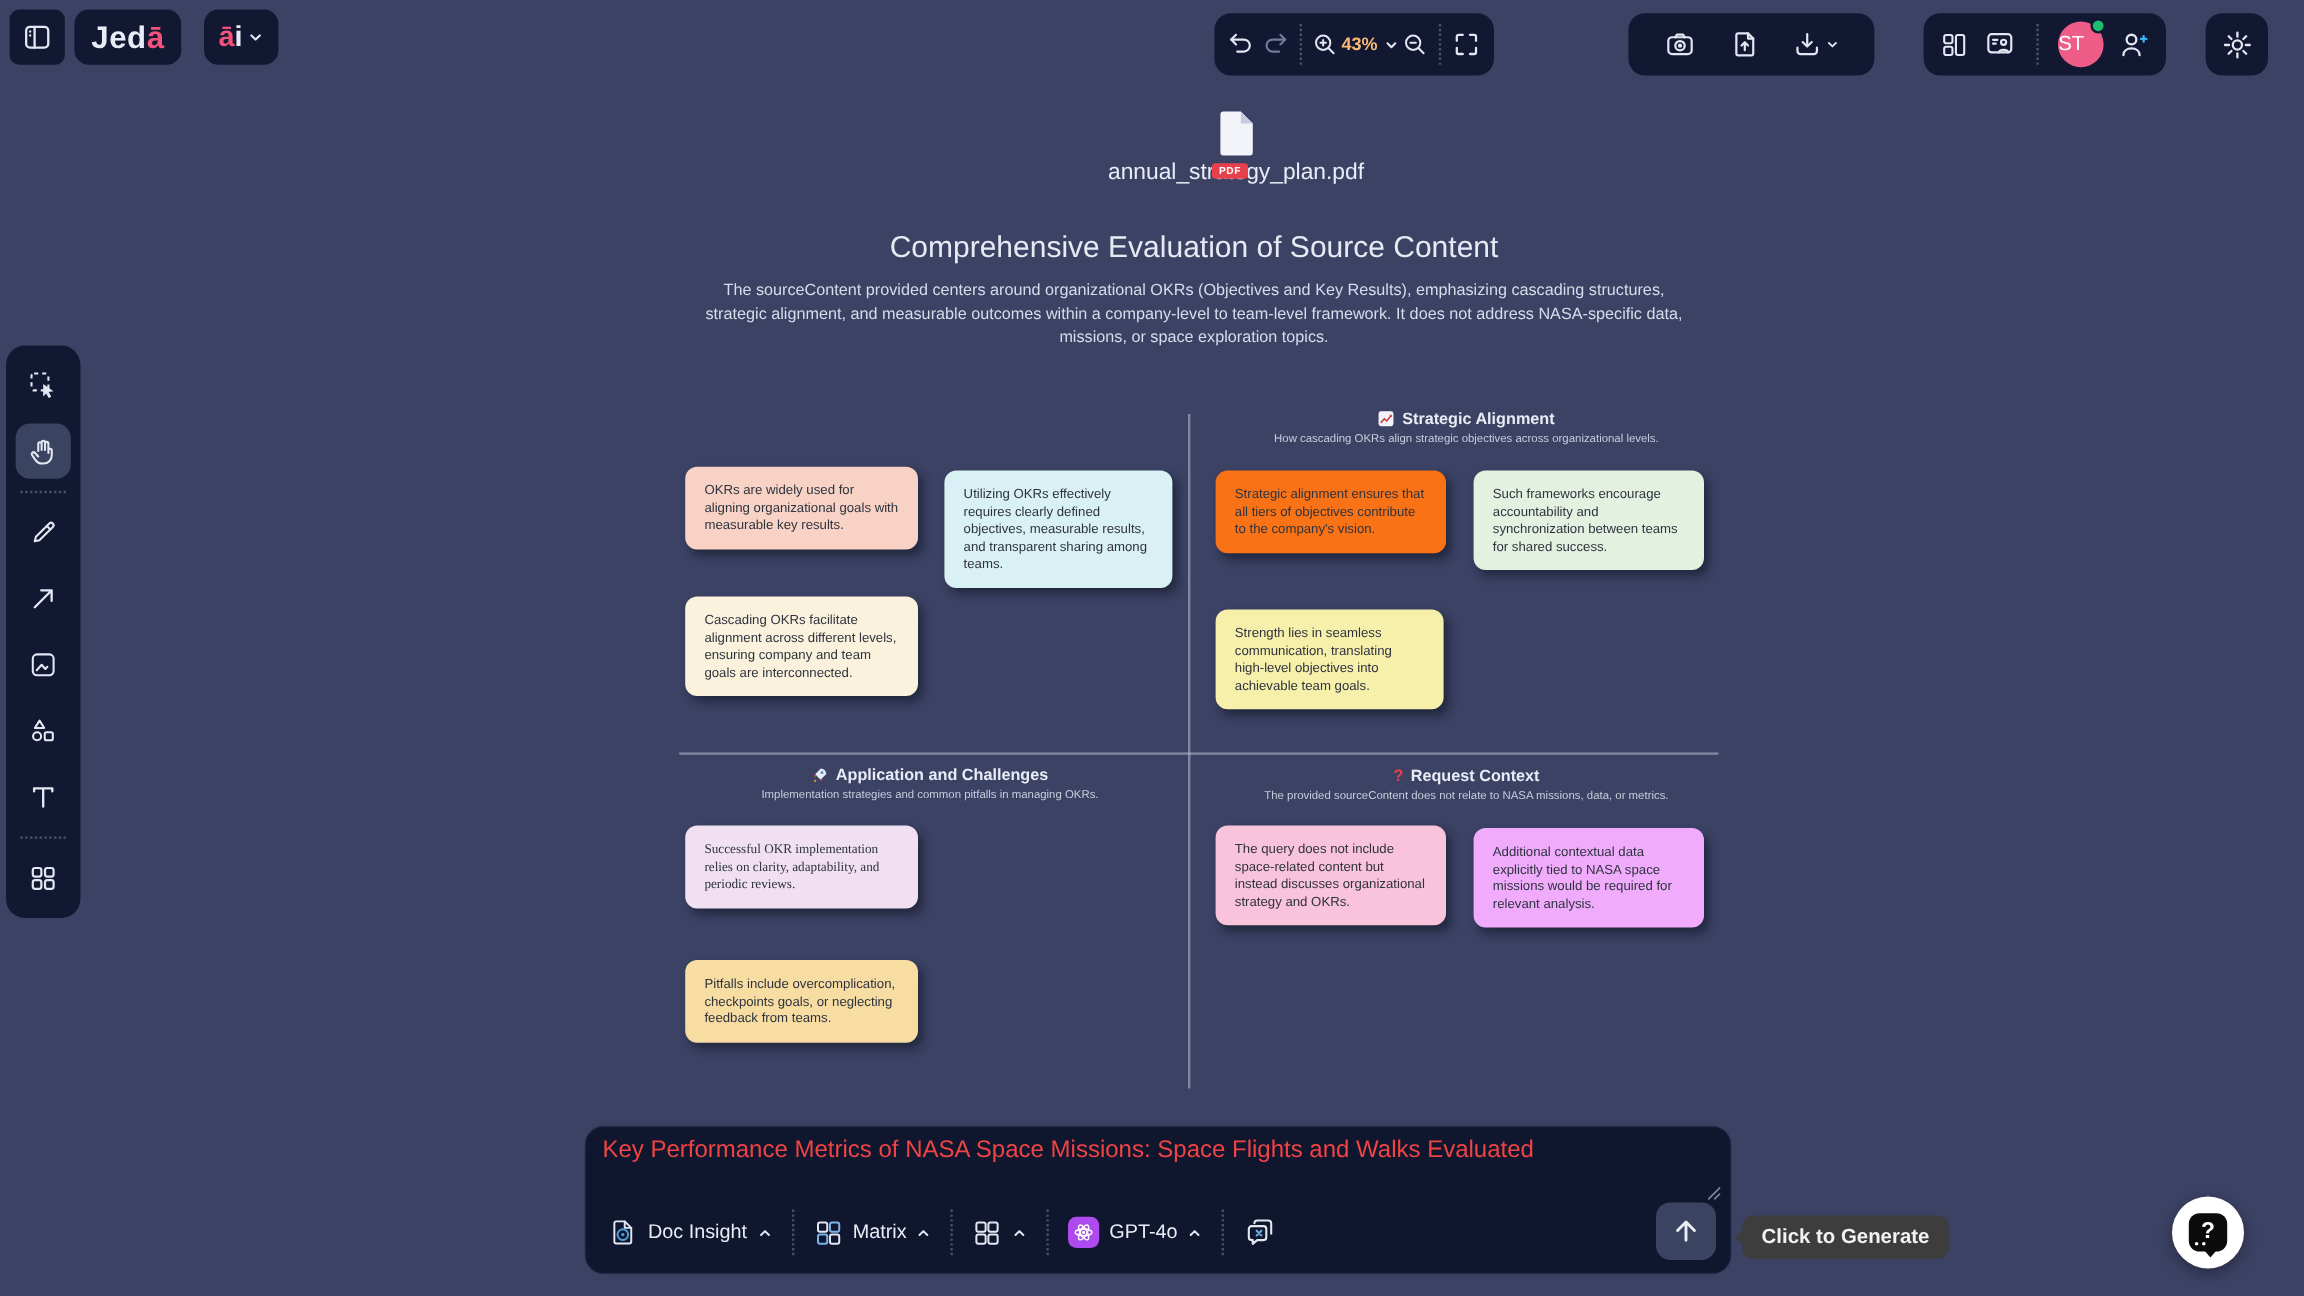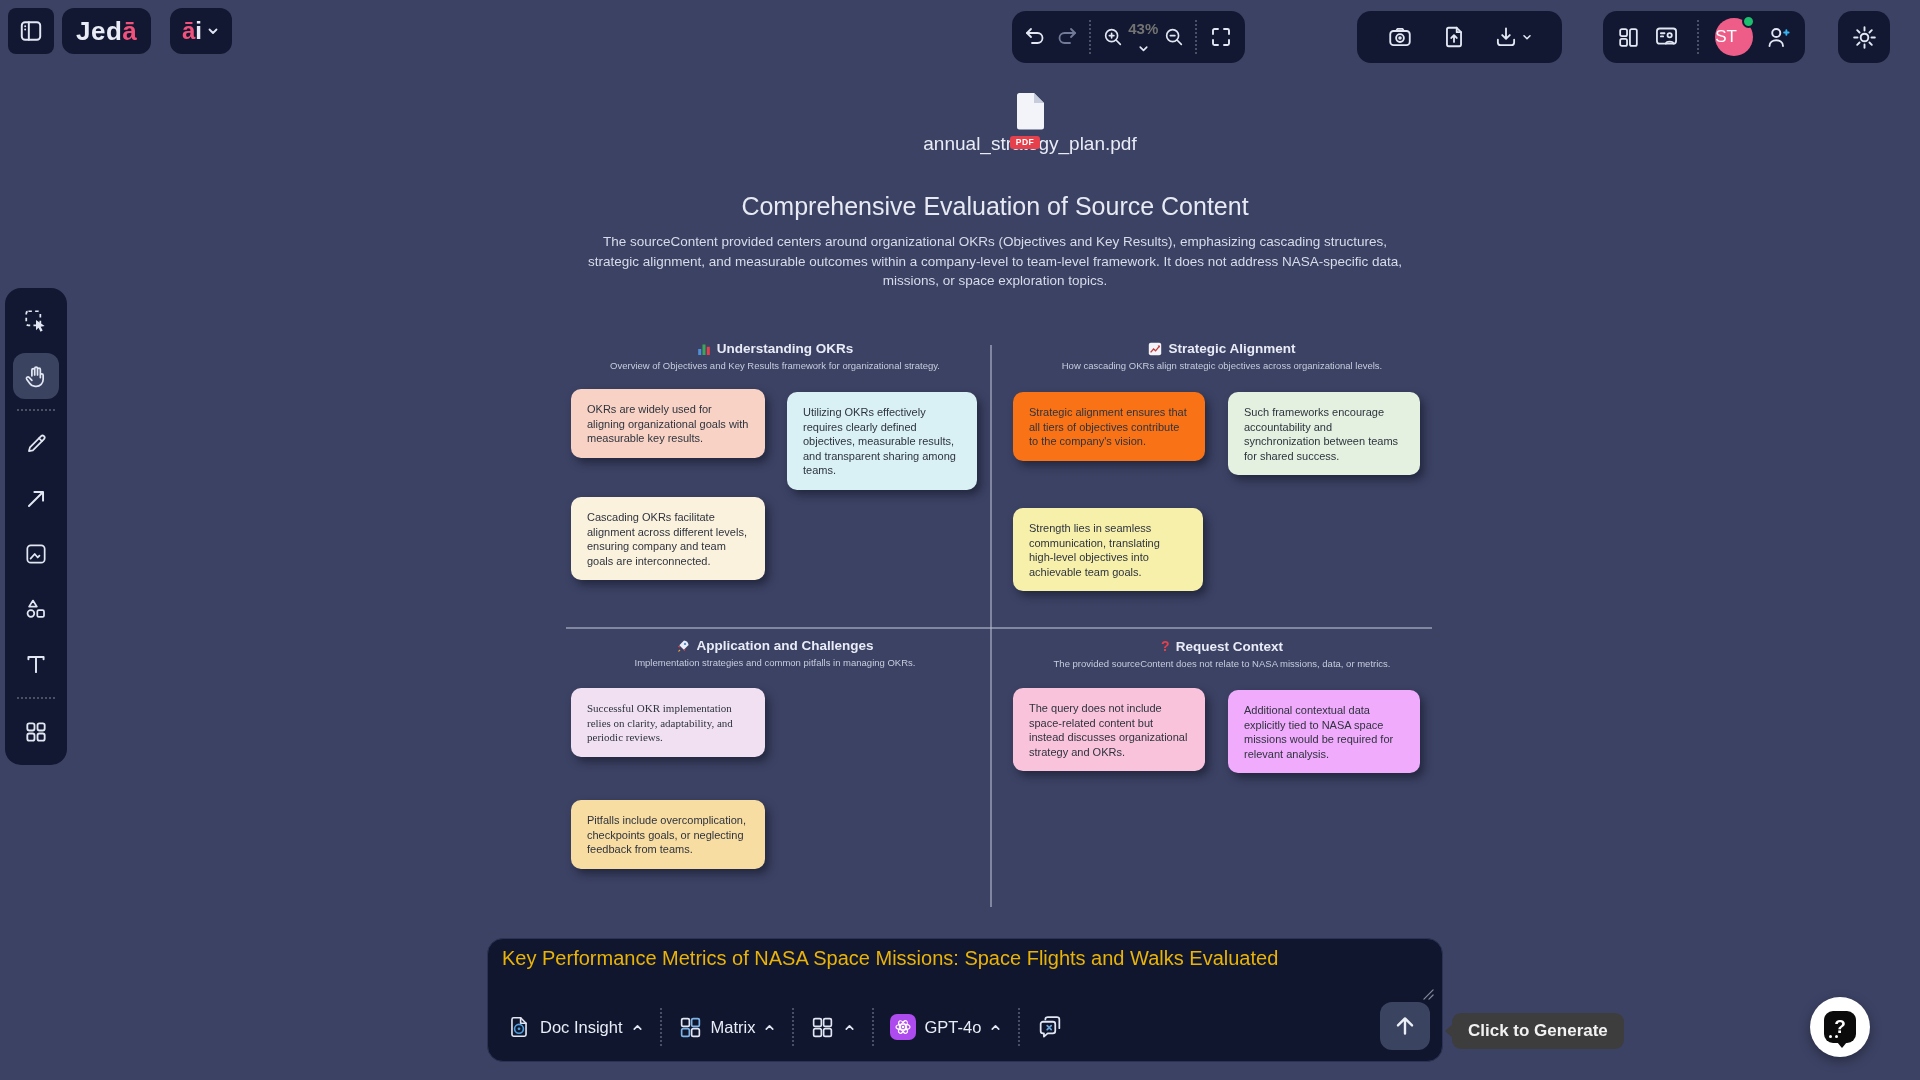--- a/index.html
+++ b/index.html
@@ -17,21 +17,21 @@
   .icbtn { display:flex; align-items:center; justify-content:center; height:40px; cursor:pointer; border-radius:8px; }
   .vsep { width:0; height:34px; border-left:2px dotted rgba(223,228,240,.28); margin:0 6px; }
 
   .btn-toggle { left:8px; top:8px; width:46px; height:46px; }
   .btn-logo  { left:62px; top:8px; height:46px; padding:0 14px; font-size:26px; font-weight:700; letter-spacing:.5px; }
   .btn-logo .accent { color:#F2517C; }
   .btn-ai { left:170px; top:8px; height:46px; padding:0 12px; font-size:24px; font-weight:700; gap:4px; }
   .btn-ai .accent { color:#F2517C; }
 
   .tb-history { left:1012px; width:233px; padding:0 8px; justify-content:space-between; }
-  .zoom-level { display:flex; align-items:center; gap:5px; font-size:15px; font-weight:700; color:#737373; cursor:pointer;flex-direction:column; }
+  .zoom-level { display:flex; align-items:center; gap:5px; font-size:15px; font-weight:700; color:#fdba74; cursor:pointer; }
 
   .tb-capture { left:1357px; width:205px; justify-content:space-evenly; padding:0 6px; }
   .exp-chev { margin-left:2px; }
 
   .tb-right { left:1603px; width:202px; padding:0 12px; gap:10px; }
   .avatar-wrap { position:relative; width:38px; height:38px; cursor:pointer; }
   .avatar { width:38px; height:38px; border-radius:50%; display:flex; align-items:center; justify-content:flex-start;
             font-size:17px; font-weight:400; color:#fff; }
   .online-dot { position:absolute; right:-2px; top:-3px; width:13px; height:13px; border-radius:50%;
                 background:#1DBE6E; border:2.5px solid #121831; }
@@ -65,21 +65,21 @@
   .q-ic { display:inline-flex; }
   .q-question { color:#E5404B; font-weight:800; font-size:14px; }
 
   .note { position:absolute; border-radius:10px; padding:13px 16px 12px; font-size:11px; line-height:14.6px;
           color:#2E333E; font-weight:500; box-shadow:4px 5px 8px rgba(9,13,28,.5); cursor:pointer; }
 
   
   .prompt-panel { position:absolute; left:487px; top:938px; width:956px; height:124px;
                   background:#0F162E; border:1px solid #2A3354; border-radius:16px; }
   .prompt-input { position:absolute; left:14px; top:8px; width:912px; height:52px; background:transparent; border:none;
-                  resize:none; outline:none; color:#eab308; font-size:20px; font-family:"Liberation Sans",sans-serif; }
+                  resize:none; outline:none; color:#ef4444; font-size:20px; font-family:"Liberation Sans",sans-serif; }
   .resize-corner { position:absolute; right:8px; top:50px; cursor:nwse-resize; }
   .actions-row { position:absolute; left:8px; bottom:8px; height:52px; display:flex; align-items:center; }
   .act-btn { display:flex; align-items:center; gap:8px; padding:0 10px; height:44px; border-radius:10px;
              cursor:pointer; font-size:16.5px; font-weight:500; color:#E9EDF6; }
   .gpt-chip { width:26px; height:26px; border-radius:7px; display:flex; align-items:center; justify-content:center; }
   .generate-btn { position:absolute; right:12px; bottom:11px; width:50px; height:48px; border-radius:12px;
                   background:#3A4460; display:flex; align-items:center; justify-content:center; cursor:pointer; }
 
   .gen-tooltip { position:absolute; left:1452px; top:1013px; height:36px; line-height:36px; padding:0 16px;
                  border-radius:9px; color:#F2F2F2; font-size:17px; font-weight:700; }
@@ -293,33 +293,20 @@
     </div>
     <div class="file-name">annual_strategy_plan.pdf</div>
   </div>
 
   <div class="board-title">Comprehensive Evaluation of Source Content</div>
   <div class="board-desc">The sourceContent provided centers around organizational OKRs (Objectives and Key Results), emphasizing cascading structures, strategic alignment, and measurable outcomes within a company-level to team-level framework. It does not address NASA-specific data, missions, or space exploration topics.</div>
 
   <div class="vline"></div>
   <div class="hline"></div>
 
-  <div class="qhead" style="left:565px;top:341px;width:420px">
-    <div class="t">
-        <span class="q-ic">
-          <svg width="14" height="14" viewBox="0 0 14 14">
-            <rect x="1.2" y="7" width="3" height="6" fill="#4D90D9"></rect>
-            <rect x="5.5" y="2.5" width="3" height="10.5" fill="#3FA45B"></rect>
-            <rect x="9.8" y="4.8" width="3" height="8.2" fill="#E5404B"></rect>
-          </svg>
-        </span>
-        <span>Understanding OKRs</span>
-      </div>
-    <div class="s">Overview of Objectives and Key Results framework for organizational strategy.</div>
-  </div>
   <div class="qhead" style="left:1002px;top:341px;width:440px">
     <div class="t">
         <span class="q-ic">
           <svg width="14" height="14" viewBox="0 0 14 14">
             <rect x=".8" y=".8" width="12.4" height="12.4" rx="2" fill="#F2F4FA"></rect>
             <path d="M2.6 10.4l3-3.4 2 1.8 3.8-4.6" stroke="#C43B3B" stroke-width="1.3" fill="none"></path>
             <path d="M9.6 3.6h2.2v2.2z" fill="#C43B3B"></path>
           </svg>
         </span>
         <span>Strategic Alignment</span>

